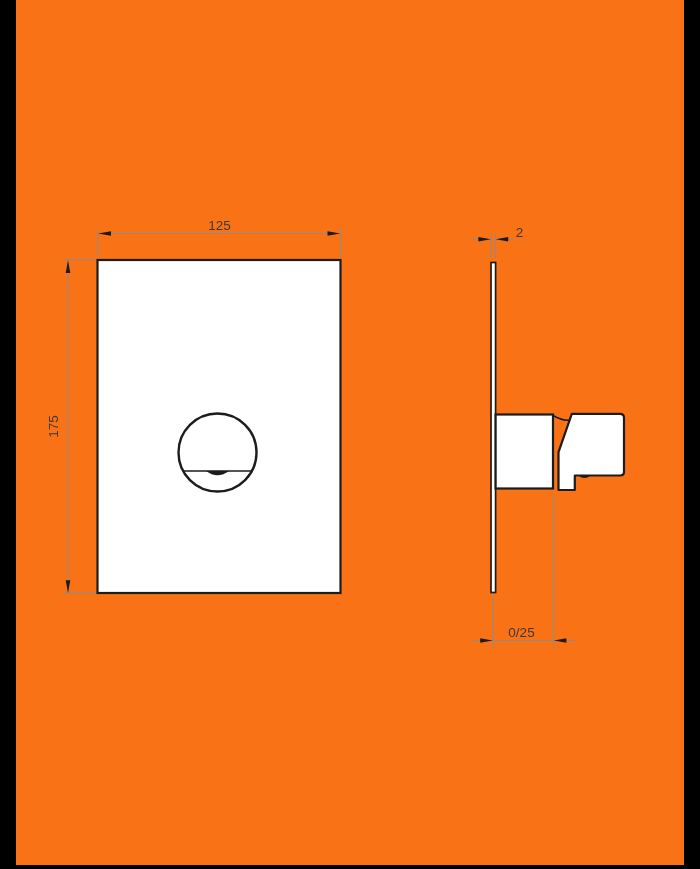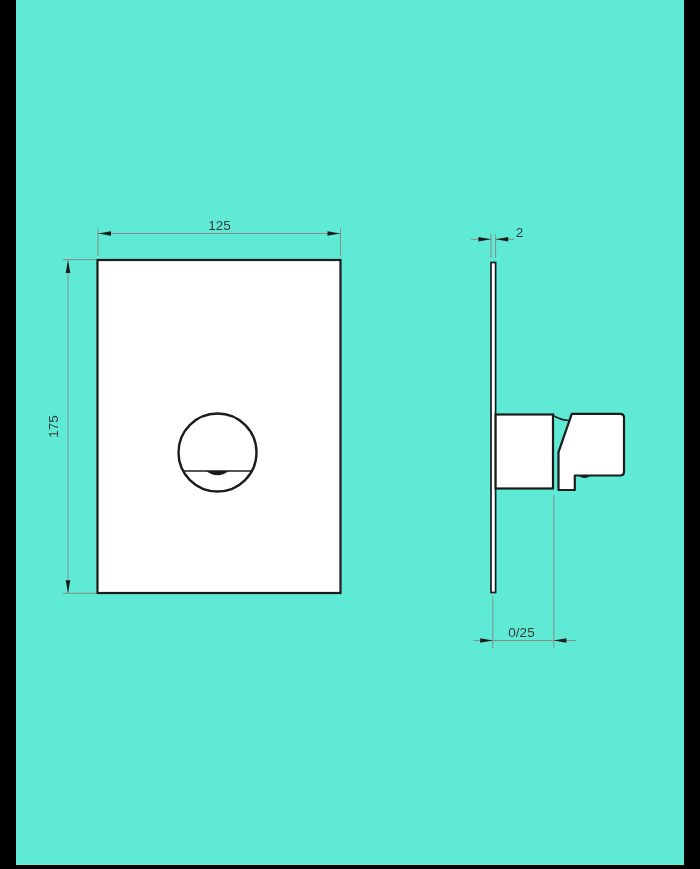--- a/index.html
+++ b/index.html
@@ -1,16 +1,16 @@
 <!DOCTYPE html>
 <html><head>
 <meta charset="utf-8">
 <style>
   html,body{margin:0;padding:0;background:#fff;}
-  .page{position:relative;width:700px;height:869px;background:#5eead4;overflow:hidden;
+  .page{position:relative;width:700px;height:869px;background:#f97316;overflow:hidden;
         font-family:"Liberation Sans", sans-serif;}
   svg{display:block;}
   text{font-family:"Liberation Sans", sans-serif;}
 </style>
 </head>
 <body>
 
 <div class="page">
   <svg width="700" height="869" viewBox="0 0 700 869">
 

